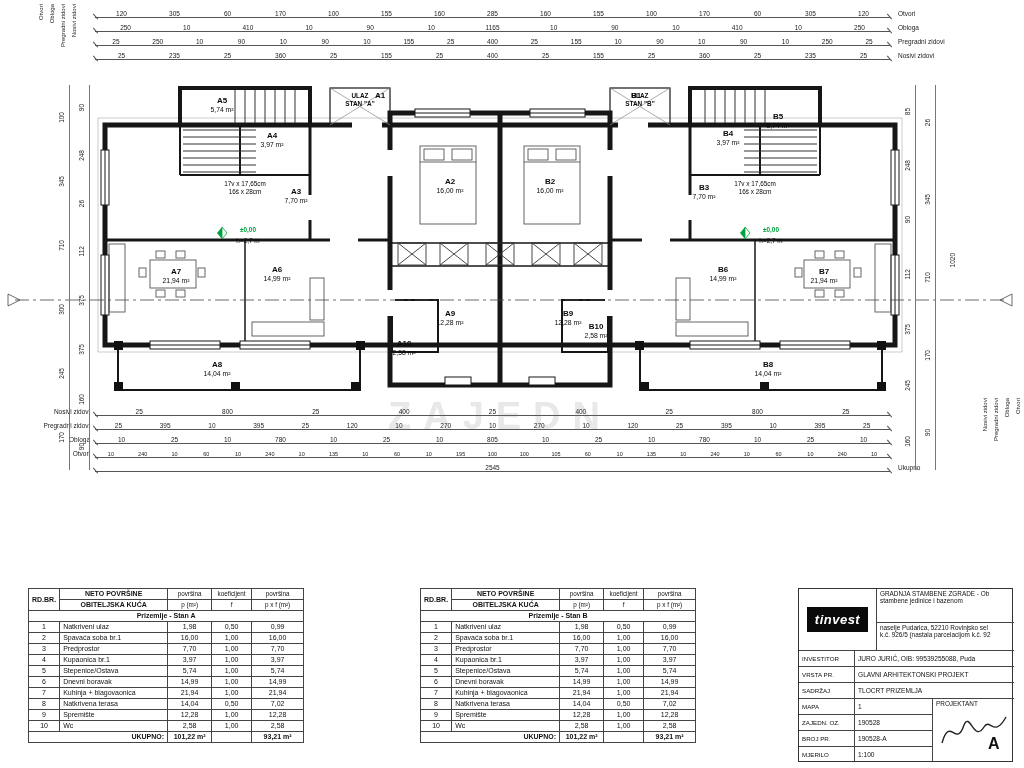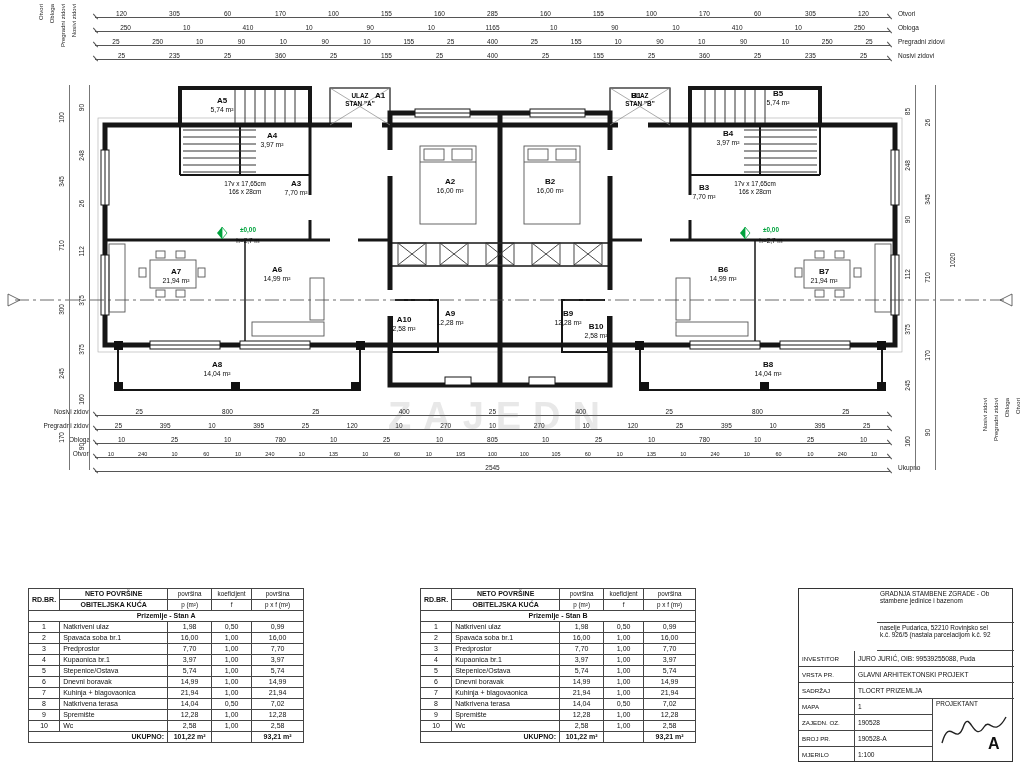--- a/index.html
+++ b/index.html
@@ -451,21 +451,21 @@
     </div>
 
     <div class="room" style="left:380px;top:96px">
         <div class="rid">A1</div>
         <div class="rarea"></div>
       </div>
     <div class="room" style="left:450px;top:186px">
         <div class="rid">A2</div>
         <div class="rarea">16,00 m²</div>
       </div>
-    <div class="room" style="left:296px;top:188px">
+    <div class="room" style="left:296px;top:196px">
         <div class="rid">A3</div>
         <div class="rarea">7,70 m²</div>
       </div>
     <div class="room" style="left:272px;top:140px">
         <div class="rid">A4</div>
         <div class="rarea">3,97 m²</div>
       </div>
     <div class="room" style="left:222px;top:105px">
         <div class="rid">A5</div>
         <div class="rarea">5,74 m²</div>
@@ -479,41 +479,41 @@
         <div class="rarea">21,94 m²</div>
       </div>
     <div class="room" style="left:217px;top:369px">
         <div class="rid">A8</div>
         <div class="rarea">14,04 m²</div>
       </div>
     <div class="room" style="left:450px;top:318px">
         <div class="rid">A9</div>
         <div class="rarea">12,28 m²</div>
       </div>
-    <div class="room" style="left:404px;top:324px">
+    <div class="room" style="left:404px;top:348px">
         <div class="rid">A10</div>
         <div class="rarea">2,58 m²</div>
       </div>
     <div class="room" style="left:636px;top:96px">
         <div class="rid">B1</div>
         <div class="rarea"></div>
       </div>
     <div class="room" style="left:550px;top:186px">
         <div class="rid">B2</div>
         <div class="rarea">16,00 m²</div>
       </div>
     <div class="room" style="left:704px;top:192px">
         <div class="rid">B3</div>
         <div class="rarea">7,70 m²</div>
       </div>
     <div class="room" style="left:728px;top:138px">
         <div class="rid">B4</div>
         <div class="rarea">3,97 m²</div>
       </div>
-    <div class="room" style="left:778px;top:98px">
+    <div class="room" style="left:778px;top:121px">
         <div class="rid">B5</div>
         <div class="rarea">5,74 m²</div>
       </div>
     <div class="room" style="left:723px;top:274px">
         <div class="rid">B6</div>
         <div class="rarea">14,99 m²</div>
       </div>
     <div class="room" style="left:824px;top:276px">
         <div class="rid">B7</div>
         <div class="rarea">21,94 m²</div>
@@ -747,20 +747,26 @@
         <tr class="totalrow">
           <td colspan="2" style="text-align:right">UKUPNO:</td>
           <td class="c-p">101,22 m²</td>
           <td class="c-f"></td>
           <td class="c-pxf">93,21 m²</td>
         </tr>
       </tbody>
     </table>
 
     <div class="tb">
+      <div class="cell" style="left:0;top:0;width:78px;height:62px">
+        <div class="logo-box">
+          <span class="logo-ink">tinvest</span>
+
+        </div>
+      </div>
       <div class="cell nolr" style="left:78px;top:0;width:137px;height:34px">
         <div>GRADNJA STAMBENE ZGRADE - Ob</div>
         <div>stambene jedinice i bazenom</div>
       </div>
       <div class="cell nolr" style="left:78px;top:34px;width:137px;height:28px">
         <div>naselje Pudarica, 52210 Rovinjsko sel</div>
         <div>k.č. 926/5 (nastala parcelacijom k.č. 92</div>
       </div>
       <div class="cell lab" style="left:0;top:62px;width:56px;height:16px">INVESTITOR</div>
       <div class="cell val nolr" style="left:56px;top:62px;width:159px;height:16px">JURO JURIĆ, OIB: 99539255088, Puda</div>

